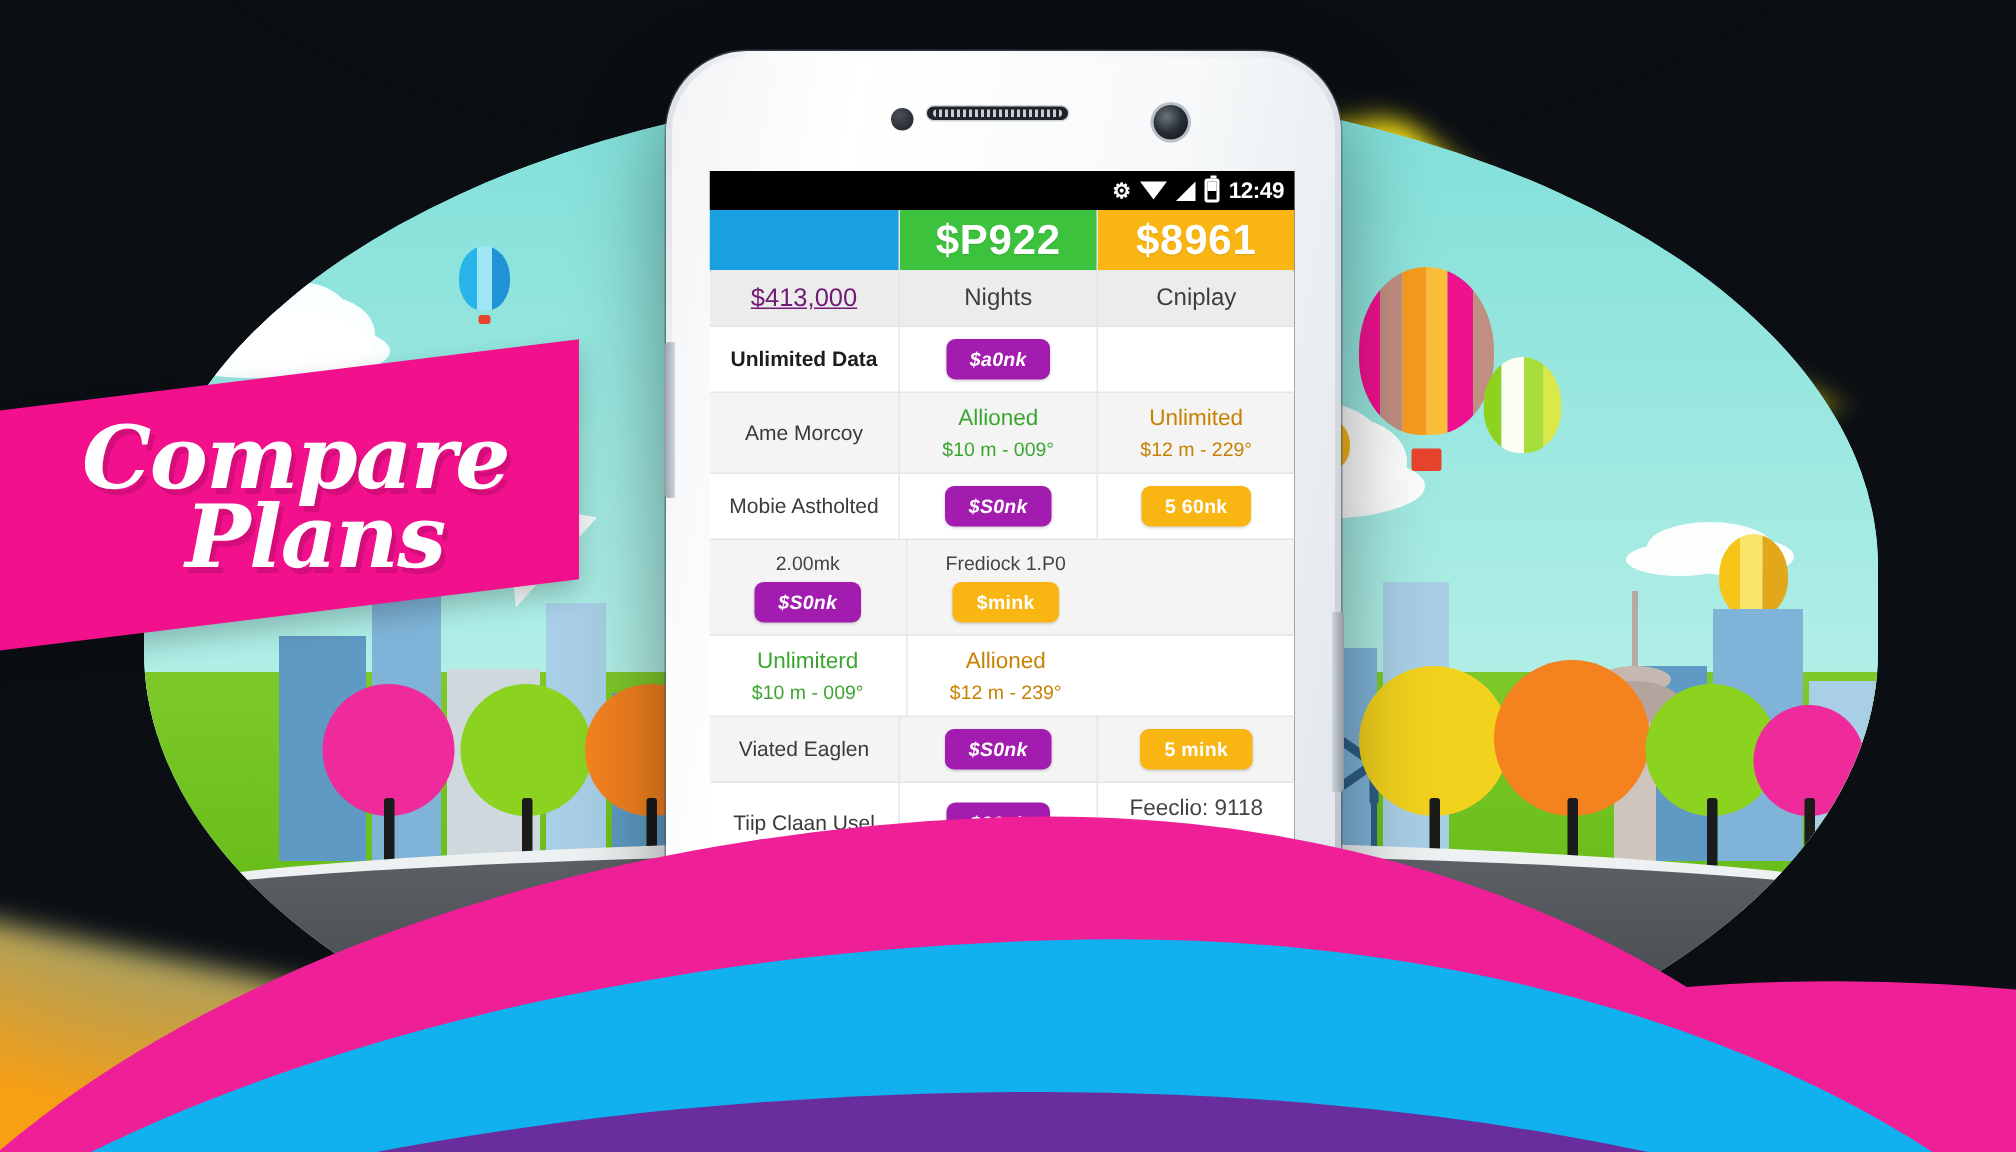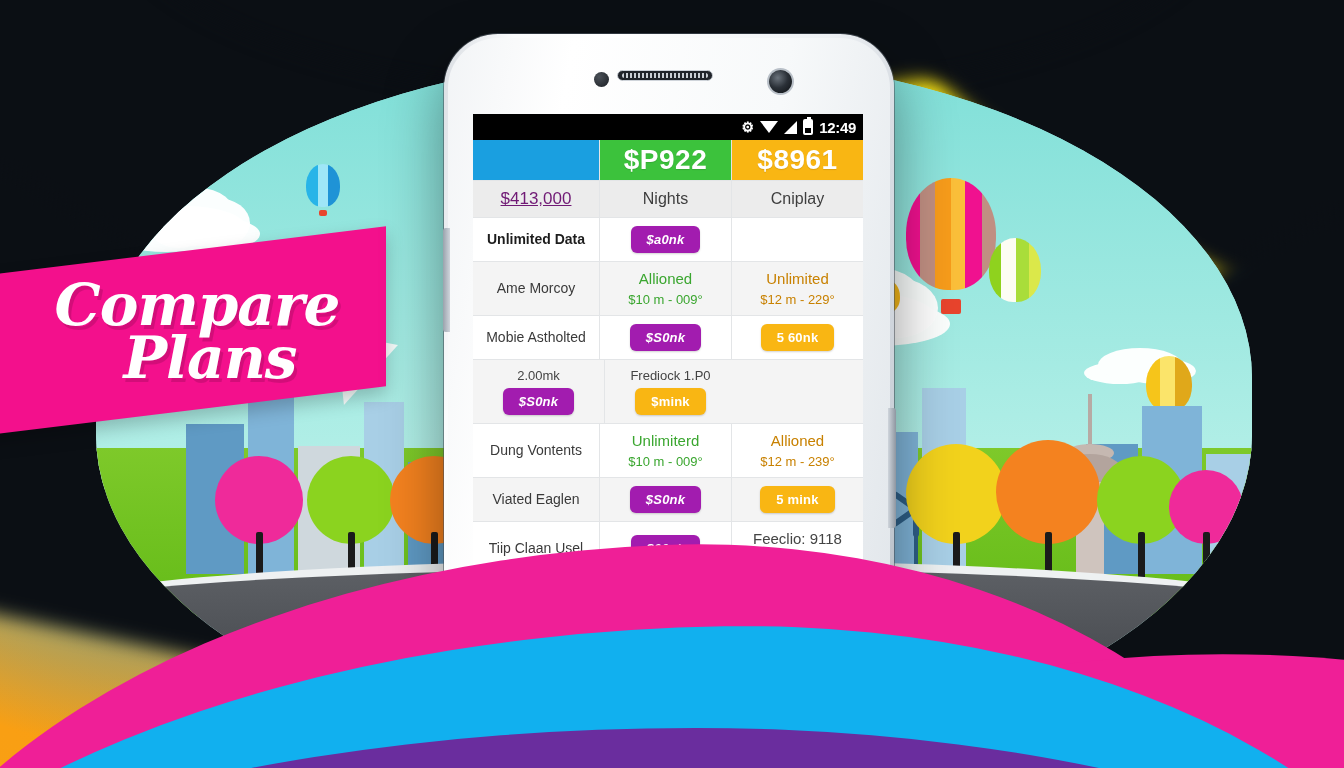--- a/index.html
+++ b/index.html
@@ -565,23 +565,20 @@
           <div class="pcell c1">
             <span class="sm txt-dark">2.00mk</span>
             <span class="pill green mt3">$S0nk</span>
           </div>
           <div class="pcell c2">
             <span class="sm txt-dark">Frediock 1.P0</span>
             <span class="pill orange mt3">$mink</span>
           </div>
         </div>
         <div class="prow bg-white">
-          <div class="pcell c0">
-            <span class="rowlabel">Dung Vontents</span>
-          </div>
           <div class="pcell c1">
             <span class="big txt-green">Unlimiterd</span>
             <span class="sm txt-green mt3">$10 m  - 009°</span>
           </div>
           <div class="pcell c2">
             <span class="big txt-orange">Allioned</span>
             <span class="sm txt-orange mt3">$12 m  - 239°</span>
           </div>
         </div>
         <div class="prow bg-grey">

